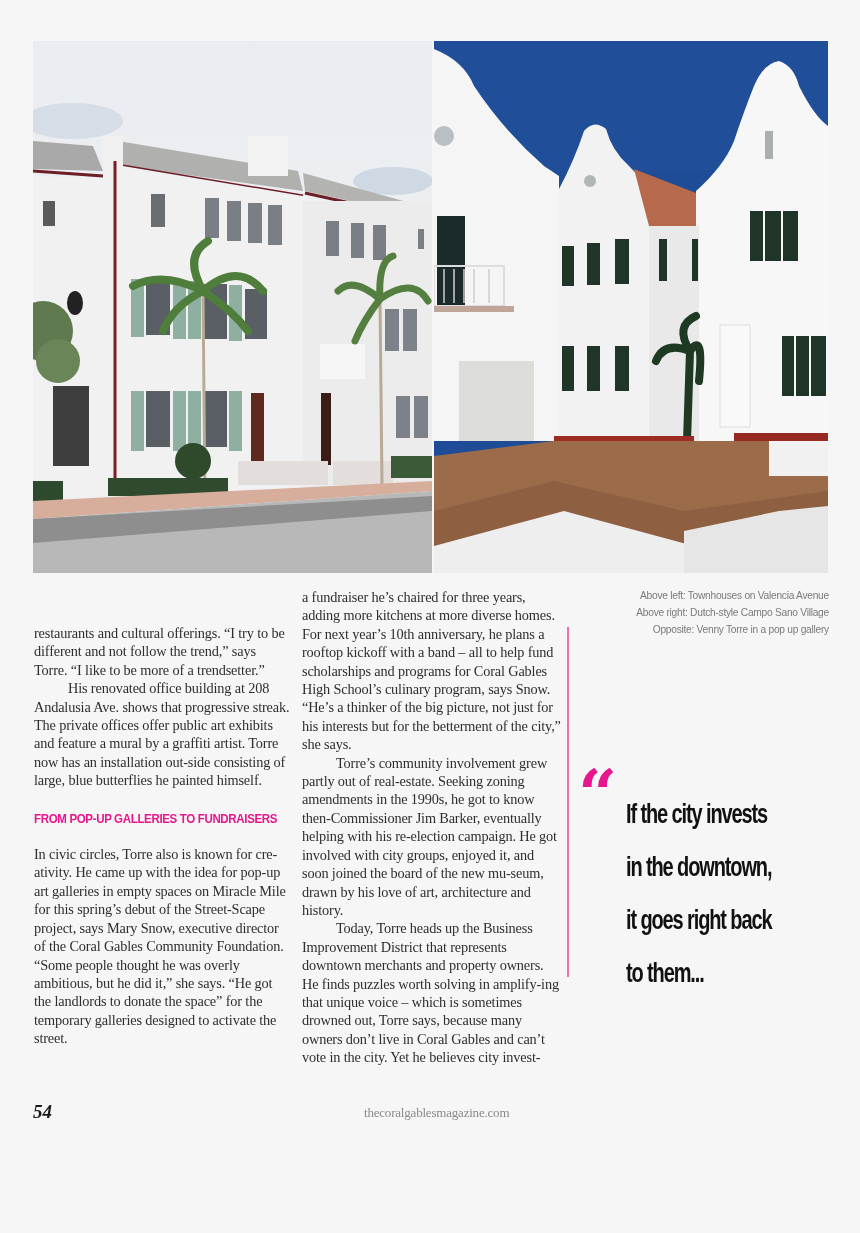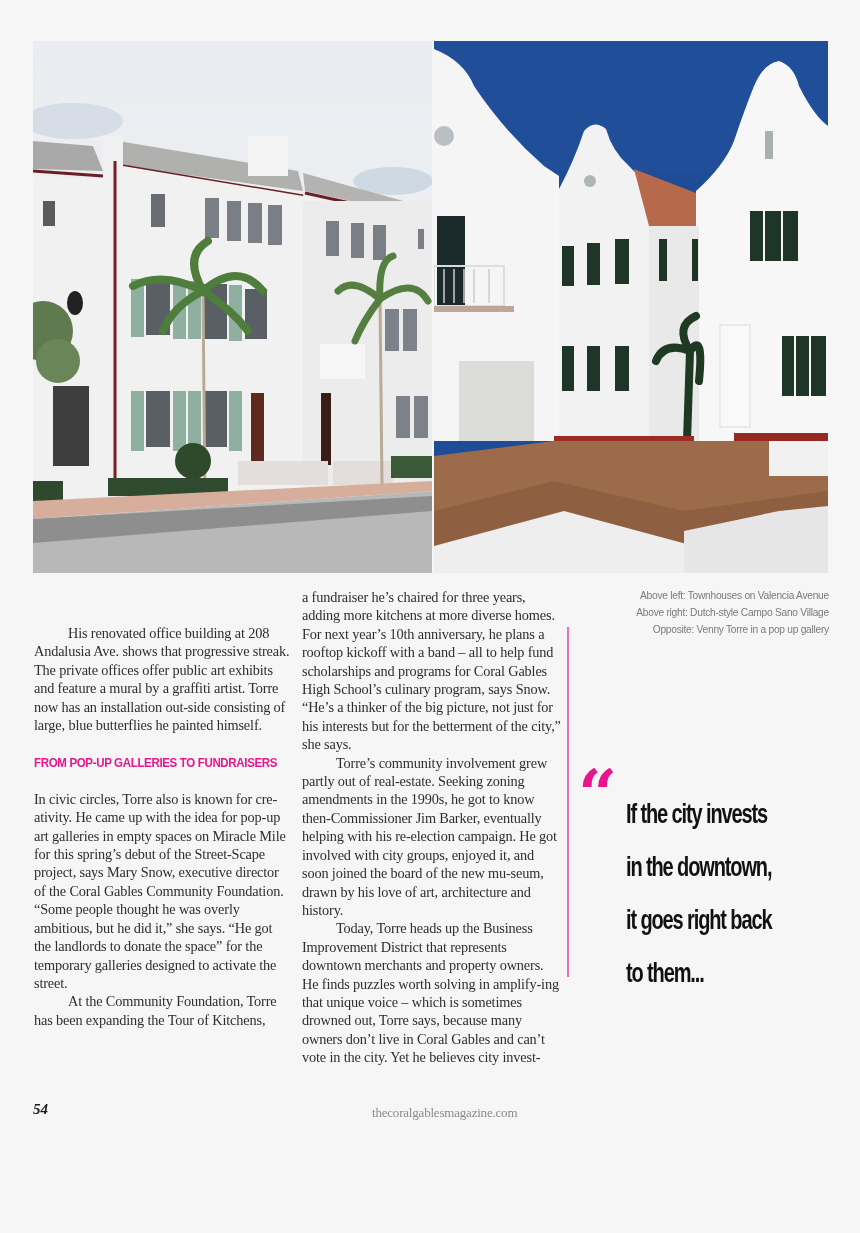--- a/index.html
+++ b/index.html
@@ -43,24 +43,24 @@
   .pq-text {
     position: absolute; left: 48px; top: 28px; width: 240px;
     font-family: "Liberation Sans", "DejaVu Sans", sans-serif; font-weight: bold;
     font-size: 27px; line-height: 53px; color: #111; letter-spacing: -1.5px;
     transform: scaleX(0.74); transform-origin: left top; white-space: nowrap;
   }
   .pq-text div { white-space: nowrap; }
 
   .folio {
     position: absolute; left: 33px; top: 1101px; font-family: "Liberation Serif", serif;
-    font-weight: bold; font-style: italic; font-size: 15px; color: #1a1a1a; text-align: center;
+    font-weight: bold; font-style: italic; font-size: 19px; color: #1a1a1a; text-align: center;
   }
   .site {
-    position: absolute; left: 372px; top: 1105px; font-family: "Liberation Serif", serif;
+    position: absolute; left: 364px; top: 1105px; font-family: "Liberation Serif", serif;
     font-size: 13px; color: #8a8a8a; letter-spacing: -0.2px;
   }
 </style>
 </head>
 <body>
 
 <div class="photo" id="photo-left">
   <svg viewBox="0 0 399 532" preserveAspectRatio="none">
     <defs>
       <linearGradient id="skyL" x1="0" y1="0" x2="0" y2="1">
@@ -226,24 +226,24 @@
   </svg>
 </div>
 
 <div class="caption">
   <div>Above left: Townhouses on Valencia Avenue</div>
   <div>Above right: Dutch-style Campo Sano Village</div>
   <div>Opposite: Venny Torre in a pop up gallery</div>
 </div>
 
 <div class="col" id="col1">
+  <p>restaurants and cultural offerings. “I try to be different and not follow the trend,” says Torre. “I like to be more of a trendsetter.”</p>
   <p class="indent">His renovated office building at 208 Andalusia Ave. shows that progressive streak. The private offices offer public art exhibits and feature a mural by a graffiti artist. Torre now has an installation out-side consisting of large, blue butterflies he painted himself.</p>
   <div class="subhead">FROM POP-UP GALLERIES TO FUNDRAISERS</div>
   <p>In civic circles, Torre also is known for cre-ativity. He came up with the idea for pop-up art galleries in empty spaces on Miracle Mile for this spring’s debut of the Street-Scape project, says Mary Snow, executive director of the Coral Gables Community Foundation. “Some people thought he was overly ambitious, but he did it,” she says. “He got the landlords to donate the space” for the temporary galleries designed to activate the street.</p>
-  <p class="indent">At the Community Foundation, Torre has been expanding the Tour of Kitchens,</p>
 </div>
 
 <div class="col" id="col2">
   <p>a fundraiser he’s chaired for three years, adding more kitchens at more diverse homes. For next year’s 10th anniversary, he plans a rooftop kickoff with a band – all to help fund scholarships and programs for Coral Gables High School’s culinary program, says Snow. “He’s a thinker of the big picture, not just for his interests but for the betterment of the city,” she says.</p>
   <p class="indent">Torre’s community involvement grew partly out of real-estate. Seeking zoning amendments in the 1990s, he got to know then-Commissioner Jim Barker, eventually helping with his re-election campaign. He got involved with city groups, enjoyed it, and soon joined the board of the new mu-seum, drawn by his love of art, architecture and history.</p>
   <p class="indent">Today, Torre heads up the Business Improvement District that represents downtown merchants and property owners. He finds puzzles worth solving in amplify-ing that unique voice – which is sometimes drowned out, Torre says, because many owners don’t live in Coral Gables and can’t vote in the city. Yet he believes city invest-</p>
 </div>
 
 <div class="rule"></div>
 

